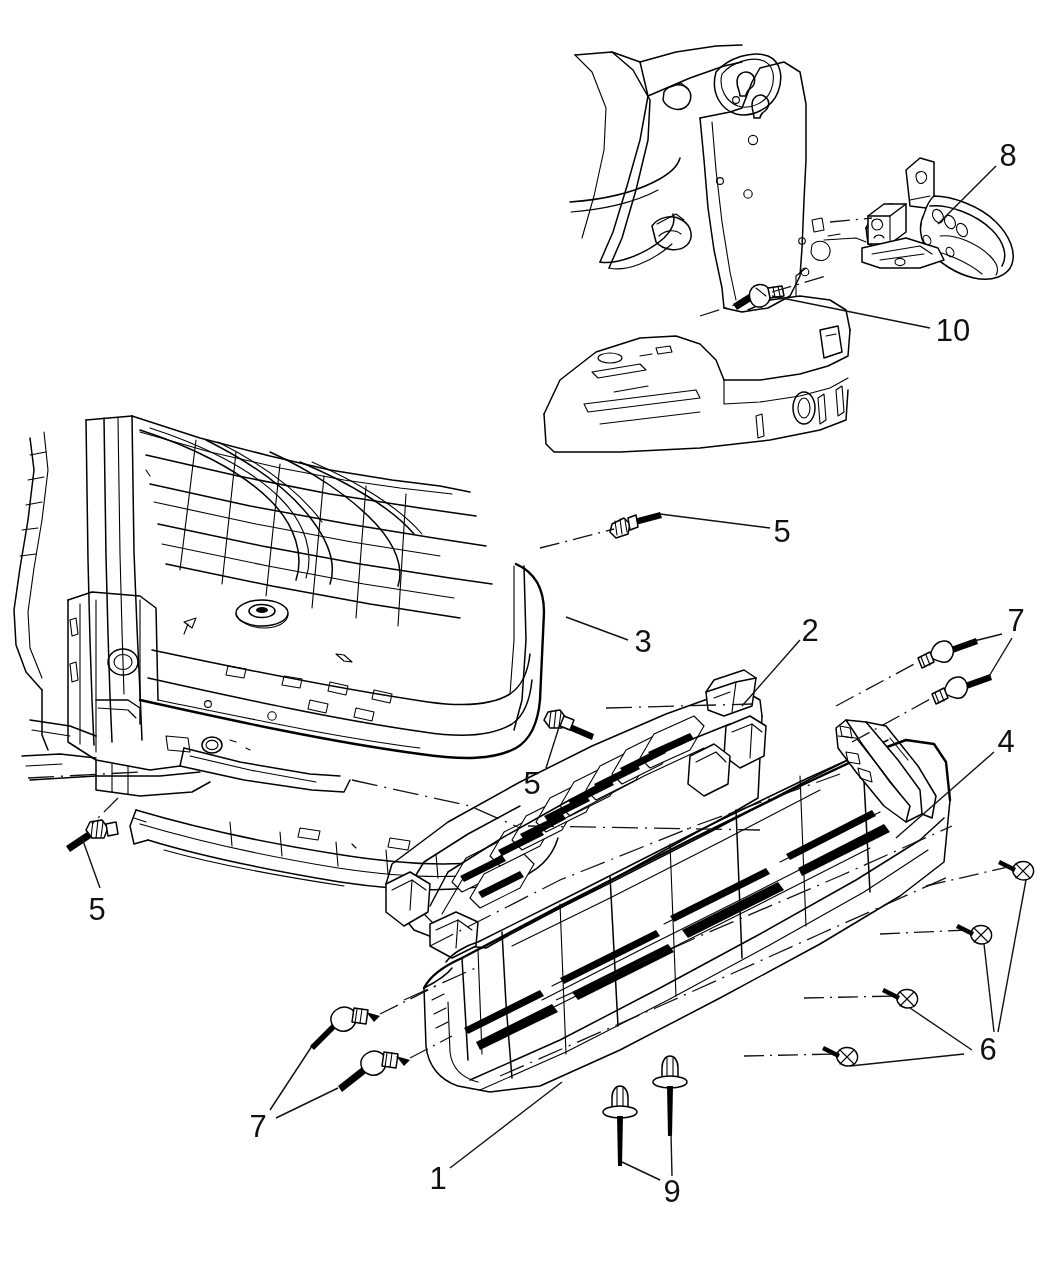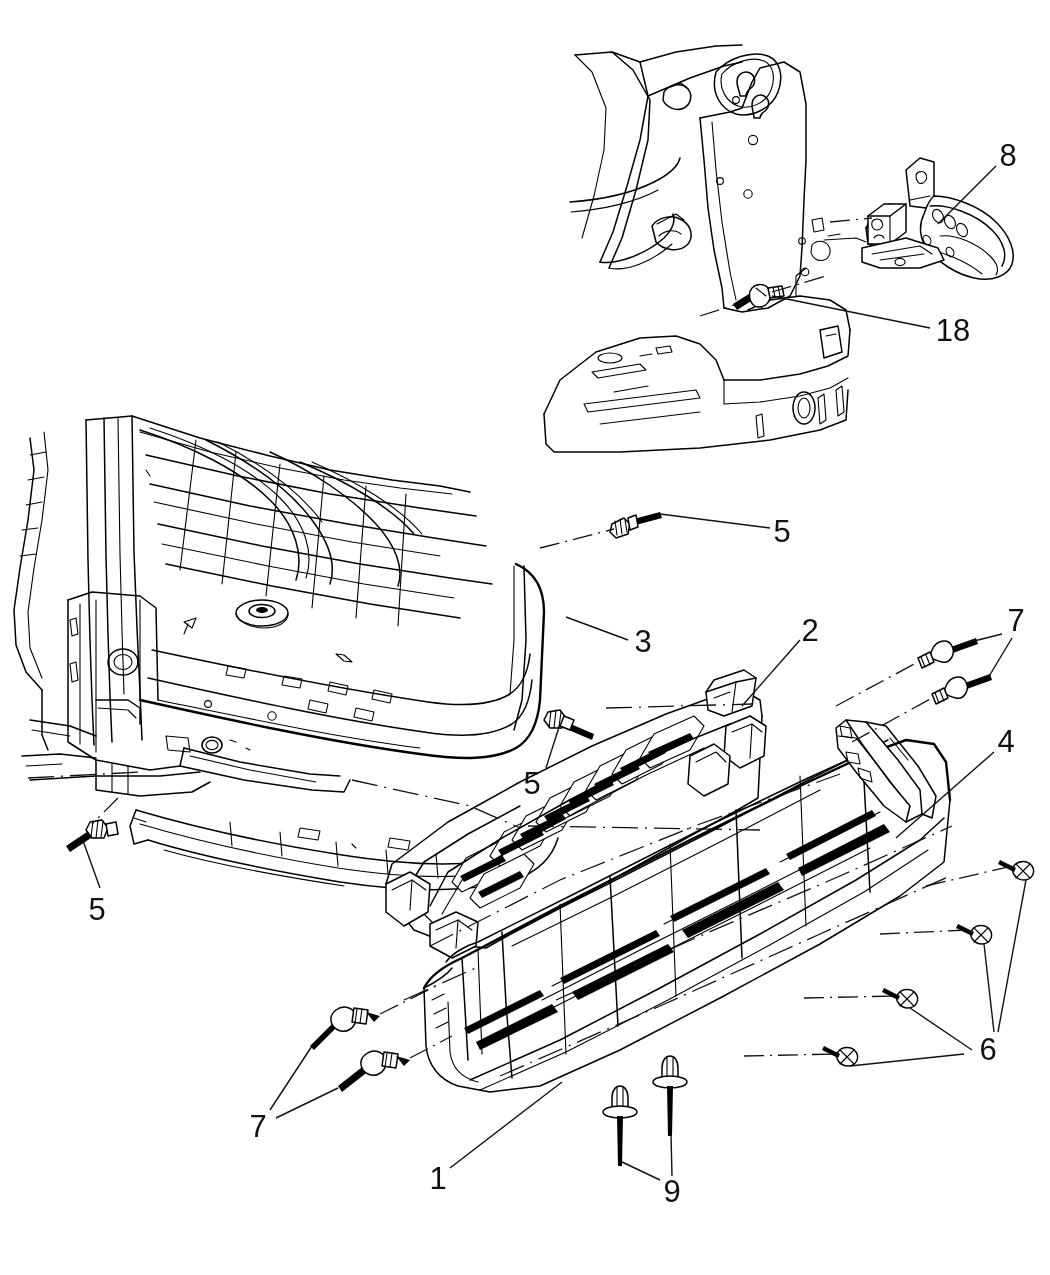--- a/index.html
+++ b/index.html
@@ -518,16 +518,16 @@
     <div class="callout" style="left:643px;top:641px;">3</div>
     <div class="callout" style="left:1006px;top:741px;">4</div>
     <div class="callout" style="left:782px;top:531px;">5</div>
     <div class="callout" style="left:532px;top:783px;">5</div>
     <div class="callout" style="left:97px;top:909px;">5</div>
     <div class="callout" style="left:988px;top:1049px;">6</div>
     <div class="callout" style="left:1016px;top:620px;">7</div>
     <div class="callout" style="left:258px;top:1126px;">7</div>
     <div class="callout" style="left:1008px;top:155px;">8</div>
     <div class="callout" style="left:672px;top:1191px;">9</div>
-    <div class="callout" style="left:953px;top:330px;">18</div>
+    <div class="callout" style="left:953px;top:330px;">10</div>
   </div>
 
 </div>
 
 </body></html>

